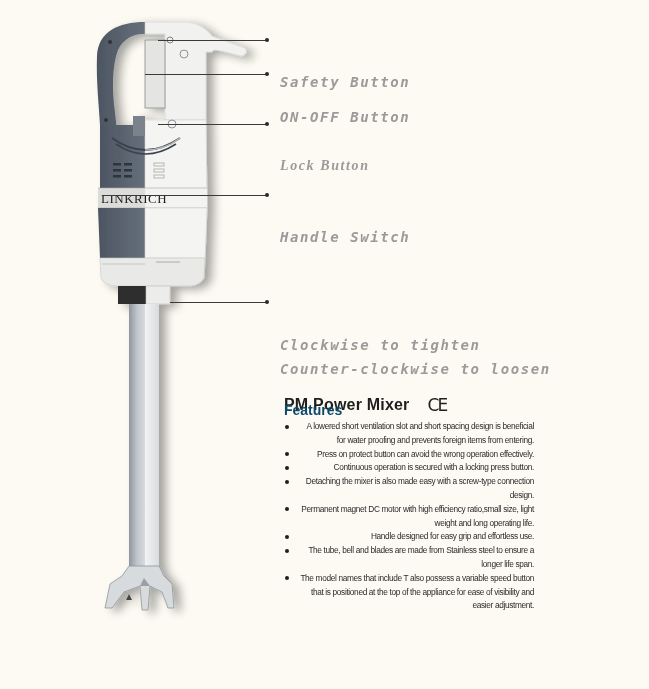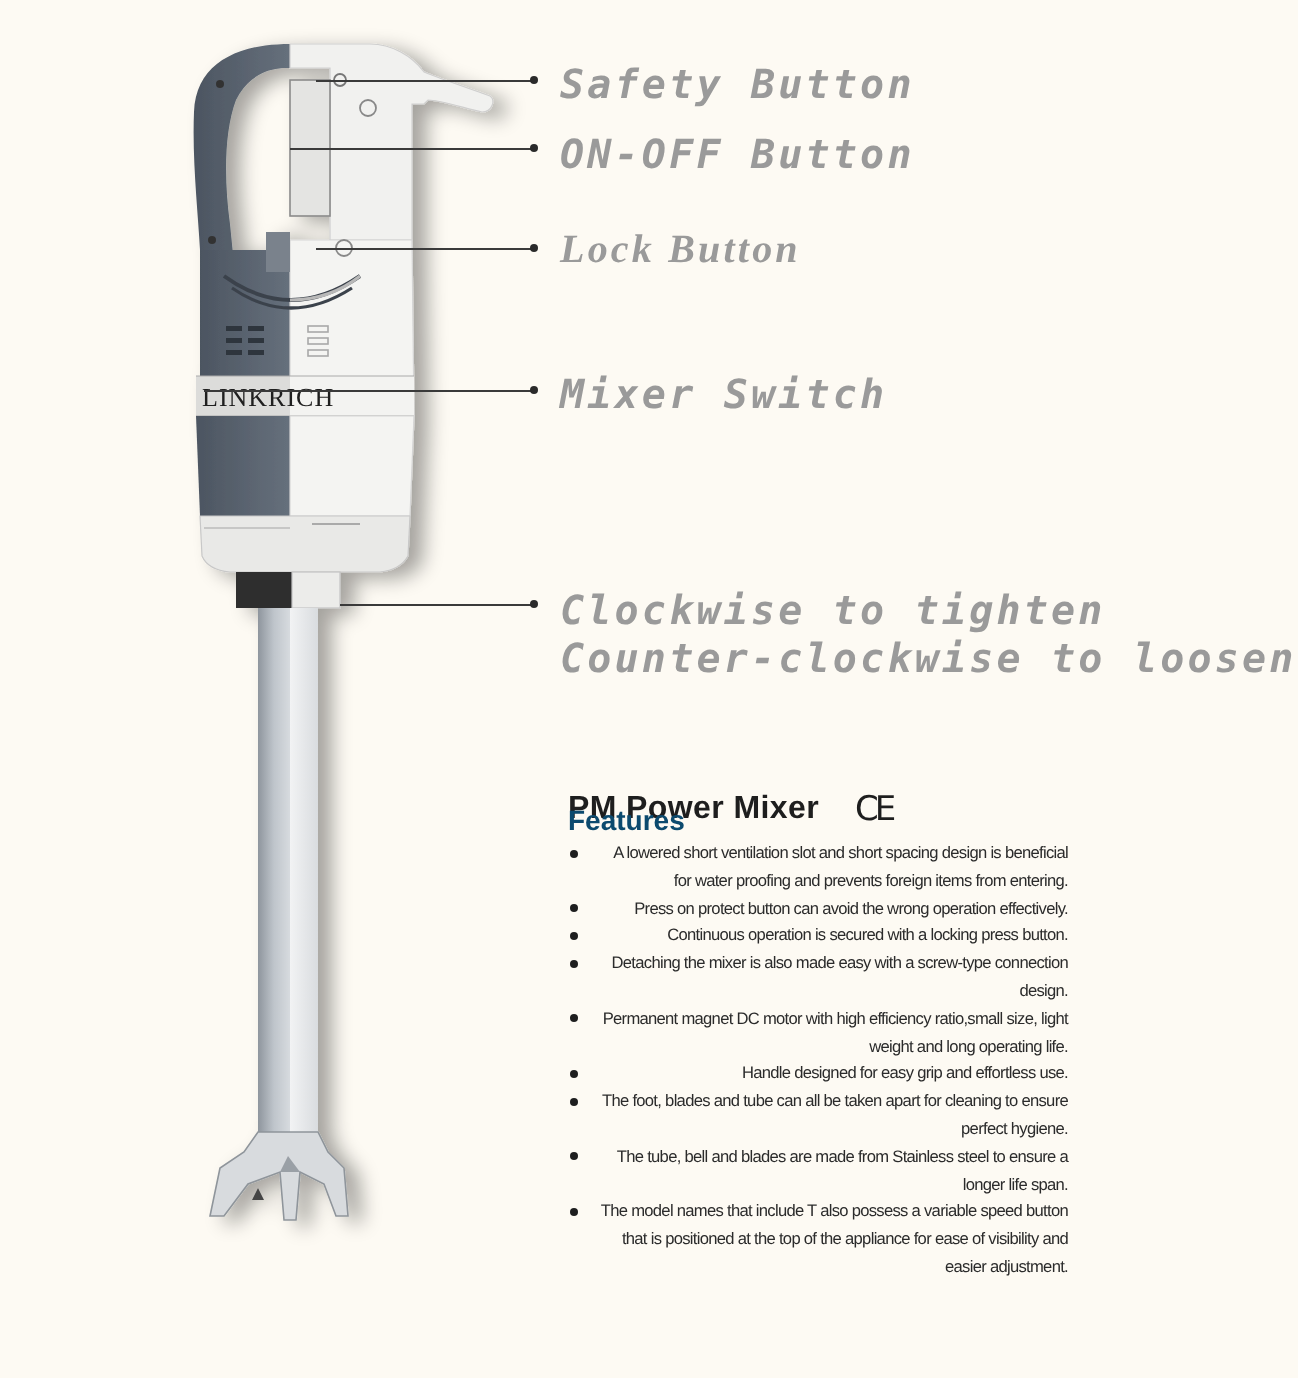--- a/index.html
+++ b/index.html
@@ -10,22 +10,23 @@
   }
 
   
   .mixer { position:absolute; left:0; top:0; width:649px; height:689px; }
 
   
   .callout-line { position:absolute; height:1px; background:#3a3a3a; }
   .callout-dot { position:absolute; width:4px; height:4px; border-radius:50%; background:#2a2a2a; }
   .callout-label {
     position:absolute; color:#9a9a9a; font-style:italic; font-weight:bold;
-    font-family:"DejaVu Sans Mono", monospace; font-size:20px; letter-spacing:1.6px;
+    font-family:"DejaVu Sans Mono", monospace; font-size:14px; letter-spacing:1.6px;
     white-space:nowrap;
+    margin-top:44px;
   }
 
   
   .title-row { position:absolute; left:284px; top:395px; display:flex; align-items:center; }
   .product-title { font-weight:bold; font-size:16px; color:#1e1e1e; letter-spacing:0.2px; }
   .ce-mark { margin-left:18px; font-size:17px; color:#1e1e1e; letter-spacing:-2px; font-family:"DejaVu Sans", sans-serif; }
   .features-heading { position:absolute; left:284px; top:402px; font-weight:bold; font-size:14px; color:#0c4a6e; }
   .features-list { position:absolute; left:284px; top:420px; width:250px; margin:0; padding:0; list-style:none;text-align:right; }
   .features-list li {
     position:relative; padding-left:13px; font-size:8.3px; line-height:13.8px; color:#2b2b2b;
@@ -136,36 +137,35 @@
 <div class="callout-line" style="left:145px;top:74px;width:121px;"></div>
 <div class="callout-dot" style="left:265px;top:72px;"></div>
 <div class="callout-label" style="left:280px;top:65px;text-align:right;">ON-OFF Button</div>
 
 <div class="callout-line" style="left:158px;top:124px;width:108px;"></div>
 <div class="callout-dot" style="left:265px;top:122px;"></div>
 <div class="callout-label" style="left:280px;top:114px;font-family:Liberation Serif, serif;">Lock Button</div>
 
 <div class="callout-line" style="left:102px;top:195px;width:164px;"></div>
 <div class="callout-dot" style="left:265px;top:193px;"></div>
-<div class="callout-label" style="left:280px;top:185px;">Mixer Switch</div>
+<div class="callout-label" style="left:280px;top:185px;">Handle Switch</div>
 
 <div class="callout-line" style="left:170px;top:302px;width:96px;"></div>
 <div class="callout-dot" style="left:265px;top:300px;"></div>
 <div class="callout-label" style="left:280px;top:293px;">Clockwise to tighten</div>
 <div class="callout-label" style="left:280px;top:317px;text-align:center;">Counter-clockwise to loosen</div>
 
 <div class="title-row">
   <span class="product-title">PM Power Mixer</span>
   <span class="ce-mark">CE</span>
 </div>
 <div class="features-heading">Features</div>
 
 <ul class="features-list">
   <li><span class="bullet"></span><span>A lowered short ventilation slot and short spacing design is beneficial for water proofing and prevents foreign items from entering.</span></li>
   <li><span class="bullet"></span><span>Press on protect button can avoid the wrong operation effectively.</span></li>
   <li><span class="bullet"></span><span>Continuous operation is secured with a locking press button.</span></li>
   <li><span class="bullet"></span><span>Detaching the mixer is also made easy with a screw-type connection design.</span></li>
   <li><span class="bullet"></span><span>Permanent magnet DC motor with high efficiency ratio,small size, light weight and long operating life.</span></li>
   <li><span class="bullet"></span><span>Handle designed for easy grip and effortless use.</span></li>
-  <li><span class="bullet"></span><span>The foot, blades and tube can all be taken apart for cleaning to ensure perfect hygiene.</span></li>
   <li><span class="bullet"></span><span>The tube, bell and blades are made from Stainless steel to ensure a longer life span.</span></li>
   <li><span class="bullet"></span><span>The model names that include T also possess a variable speed button that is positioned at the top of the appliance for ease of visibility and easier adjustment.</span></li>
 </ul>
 
 </body></html>

